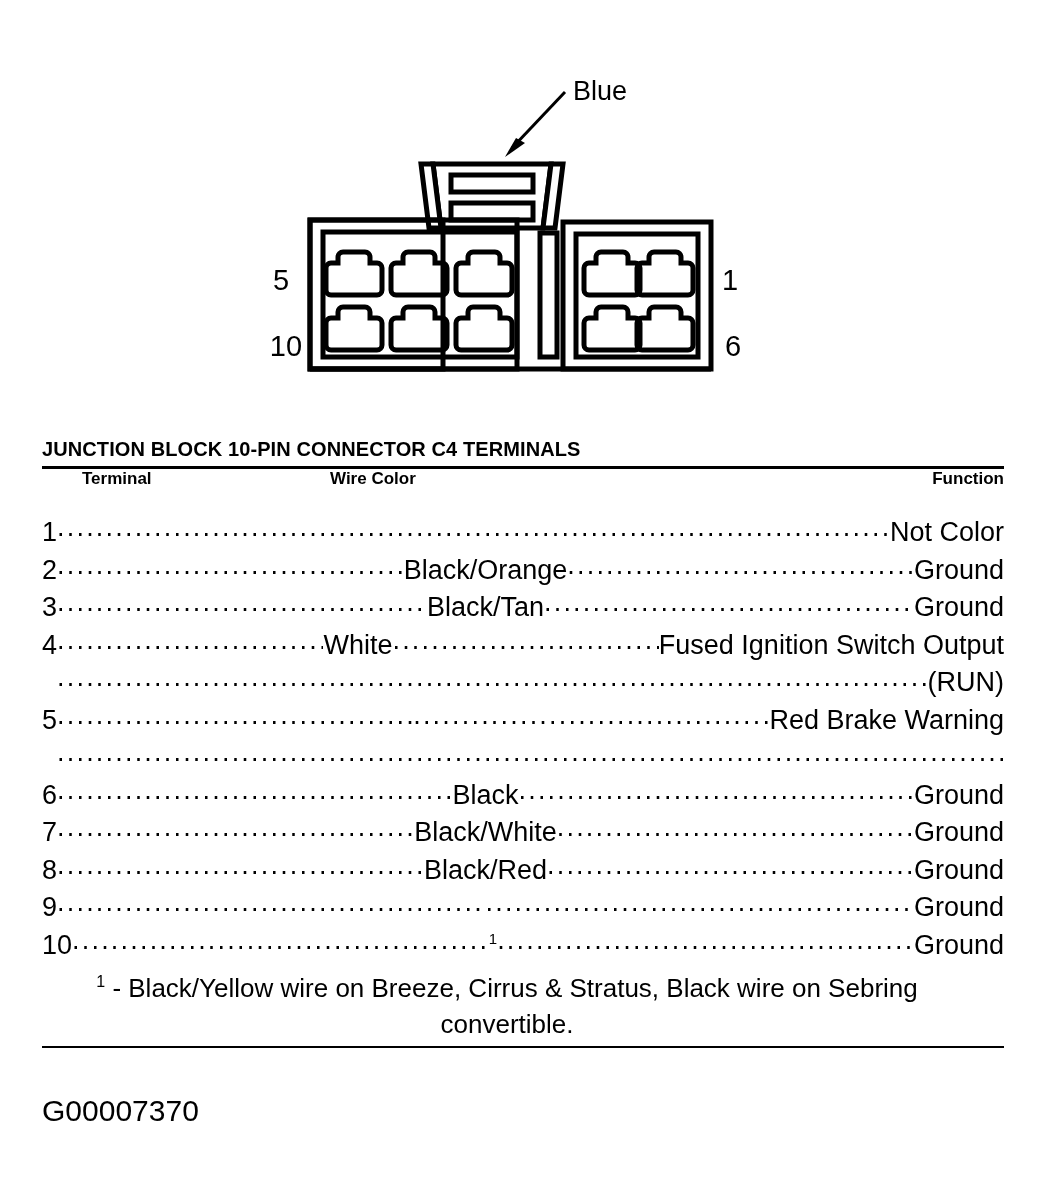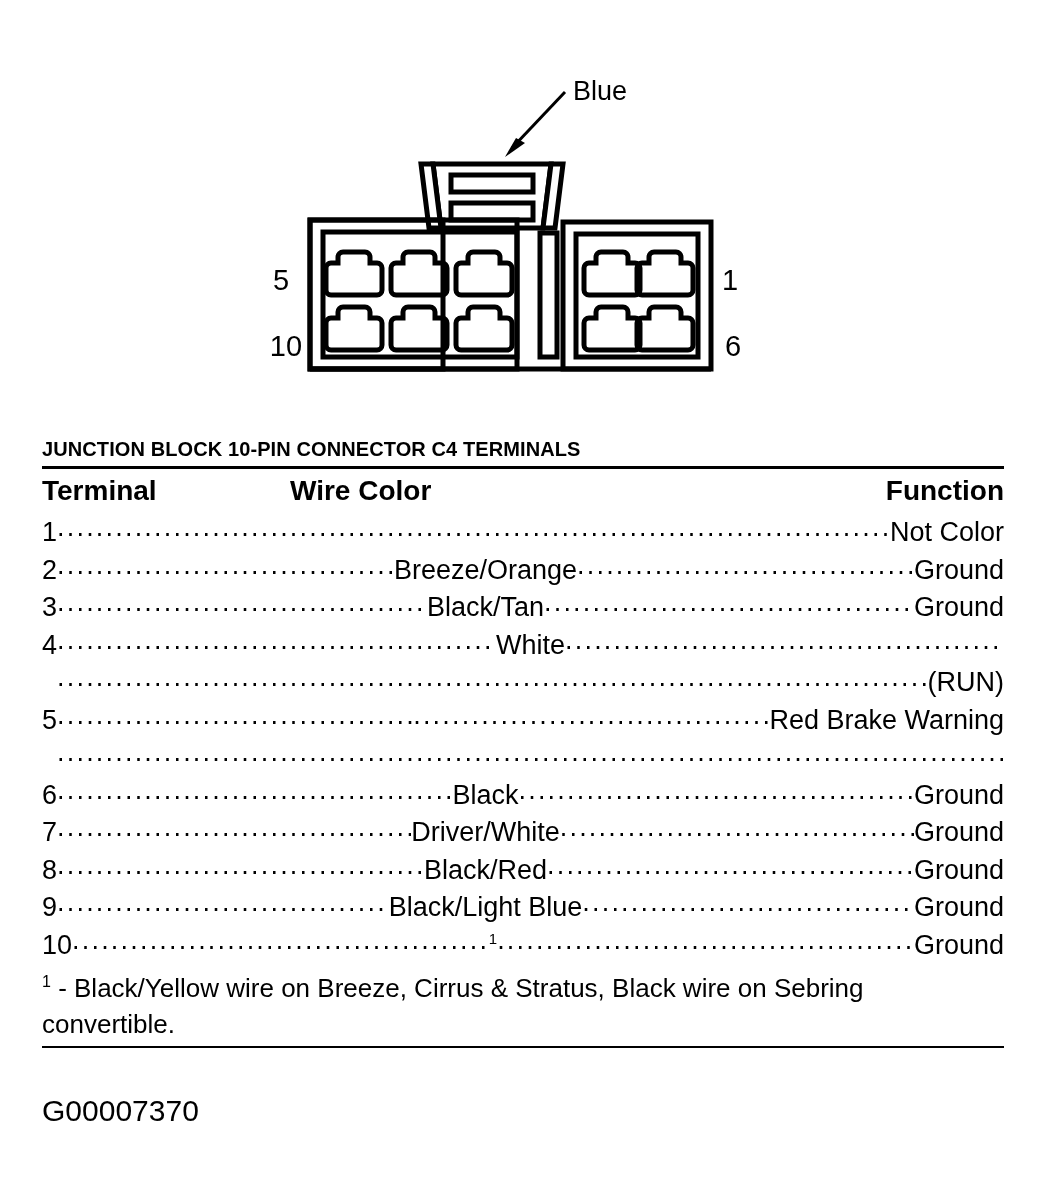--- a/index.html
+++ b/index.html
@@ -62,25 +62,25 @@
   .rule-thin {
     border-top: 2px solid #000;
     height: 0;
     font-size: 0;
     line-height: 0;
   }
 
   .hdr-row {
     display: flex;
     align-items: baseline;
-    font-size: 28px;
+    font-size: 17px;
     font-weight: bold;
     height: 45px;
-    padding-top: 6px;
     box-sizing: border-box;
+    margin-left: 40px;
   }
   .hdr-terminal { width: 248px; flex: none; }
   .hdr-wire { flex: 1 1 auto; }
   .hdr-function { flex: none; text-align: right; }
 
   
   .row {
     display: flex;
     align-items: baseline;
     font-size: 27px;
@@ -121,20 +121,21 @@
     vertical-align: super;
     line-height: 0;
   }
 
   .footnote {
     font-size: 26px;
     line-height: 36px;
     padding-top: 6px;
     padding-bottom: 4px;
     max-width: 930px;
+    text-align: center;
   }
   .footnote .fn-mark {
     font-size: 16px;
     vertical-align: super;
     line-height: 0;
   }
 
   #figure-id {
     position: absolute;
     left: 42px;
@@ -216,38 +217,39 @@
   <div class="row">
     <span class="term">1</span>
     <span class="lead"></span>
     <span class="wcolor"></span>
     <span class="func">Not Color</span>
   </div>
 
   <div class="row">
     <span class="term">2</span>
     <span class="lead"></span>
-    <span class="wcolor">Breeze/Orange</span>
+    <span class="wcolor">Black/Orange</span>
     <span class="lead"></span>
     <span class="func">Ground</span>
   </div>
 
   <div class="row">
     <span class="term">3</span>
     <span class="lead"></span>
     <span class="wcolor">Black/Tan</span>
     <span class="lead"></span>
     <span class="func">Ground</span>
   </div>
 
   <div class="row">
     <span class="term">4</span>
     <span class="lead"></span>
     <span class="wcolor">White</span>
     <span class="lead"></span>
+    <span class="func">Fused Ignition Switch Output</span>
   </div>
   <div class="row cont">
     <span class="term">4</span>
     <span class="lead"></span>
     <span class="func">(RUN)</span>
   </div>
 
   <div class="row">
     <span class="term">5</span>
     <span class="lead"></span>
@@ -263,37 +265,36 @@
     <span class="term">6</span>
     <span class="lead"></span>
     <span class="wcolor">Black</span>
     <span class="lead"></span>
     <span class="func">Ground</span>
   </div>
 
   <div class="row">
     <span class="term">7</span>
     <span class="lead"></span>
-    <span class="wcolor">Driver/White</span>
+    <span class="wcolor">Black/White</span>
     <span class="lead"></span>
     <span class="func">Ground</span>
   </div>
 
   <div class="row">
     <span class="term">8</span>
     <span class="lead"></span>
     <span class="wcolor">Black/Red</span>
     <span class="lead"></span>
     <span class="func">Ground</span>
   </div>
 
   <div class="row">
     <span class="term">9</span>
     <span class="lead"></span>
-    <span class="wcolor">Black/Light Blue</span>
     <span class="lead"></span>
     <span class="func">Ground</span>
   </div>
 
   <div class="row">
     <span class="term">10</span>
     <span class="lead"></span>
     <span class="wcolor"><span class="sup">1</span></span>
     <span class="lead"></span>
     <span class="func">Ground</span>

